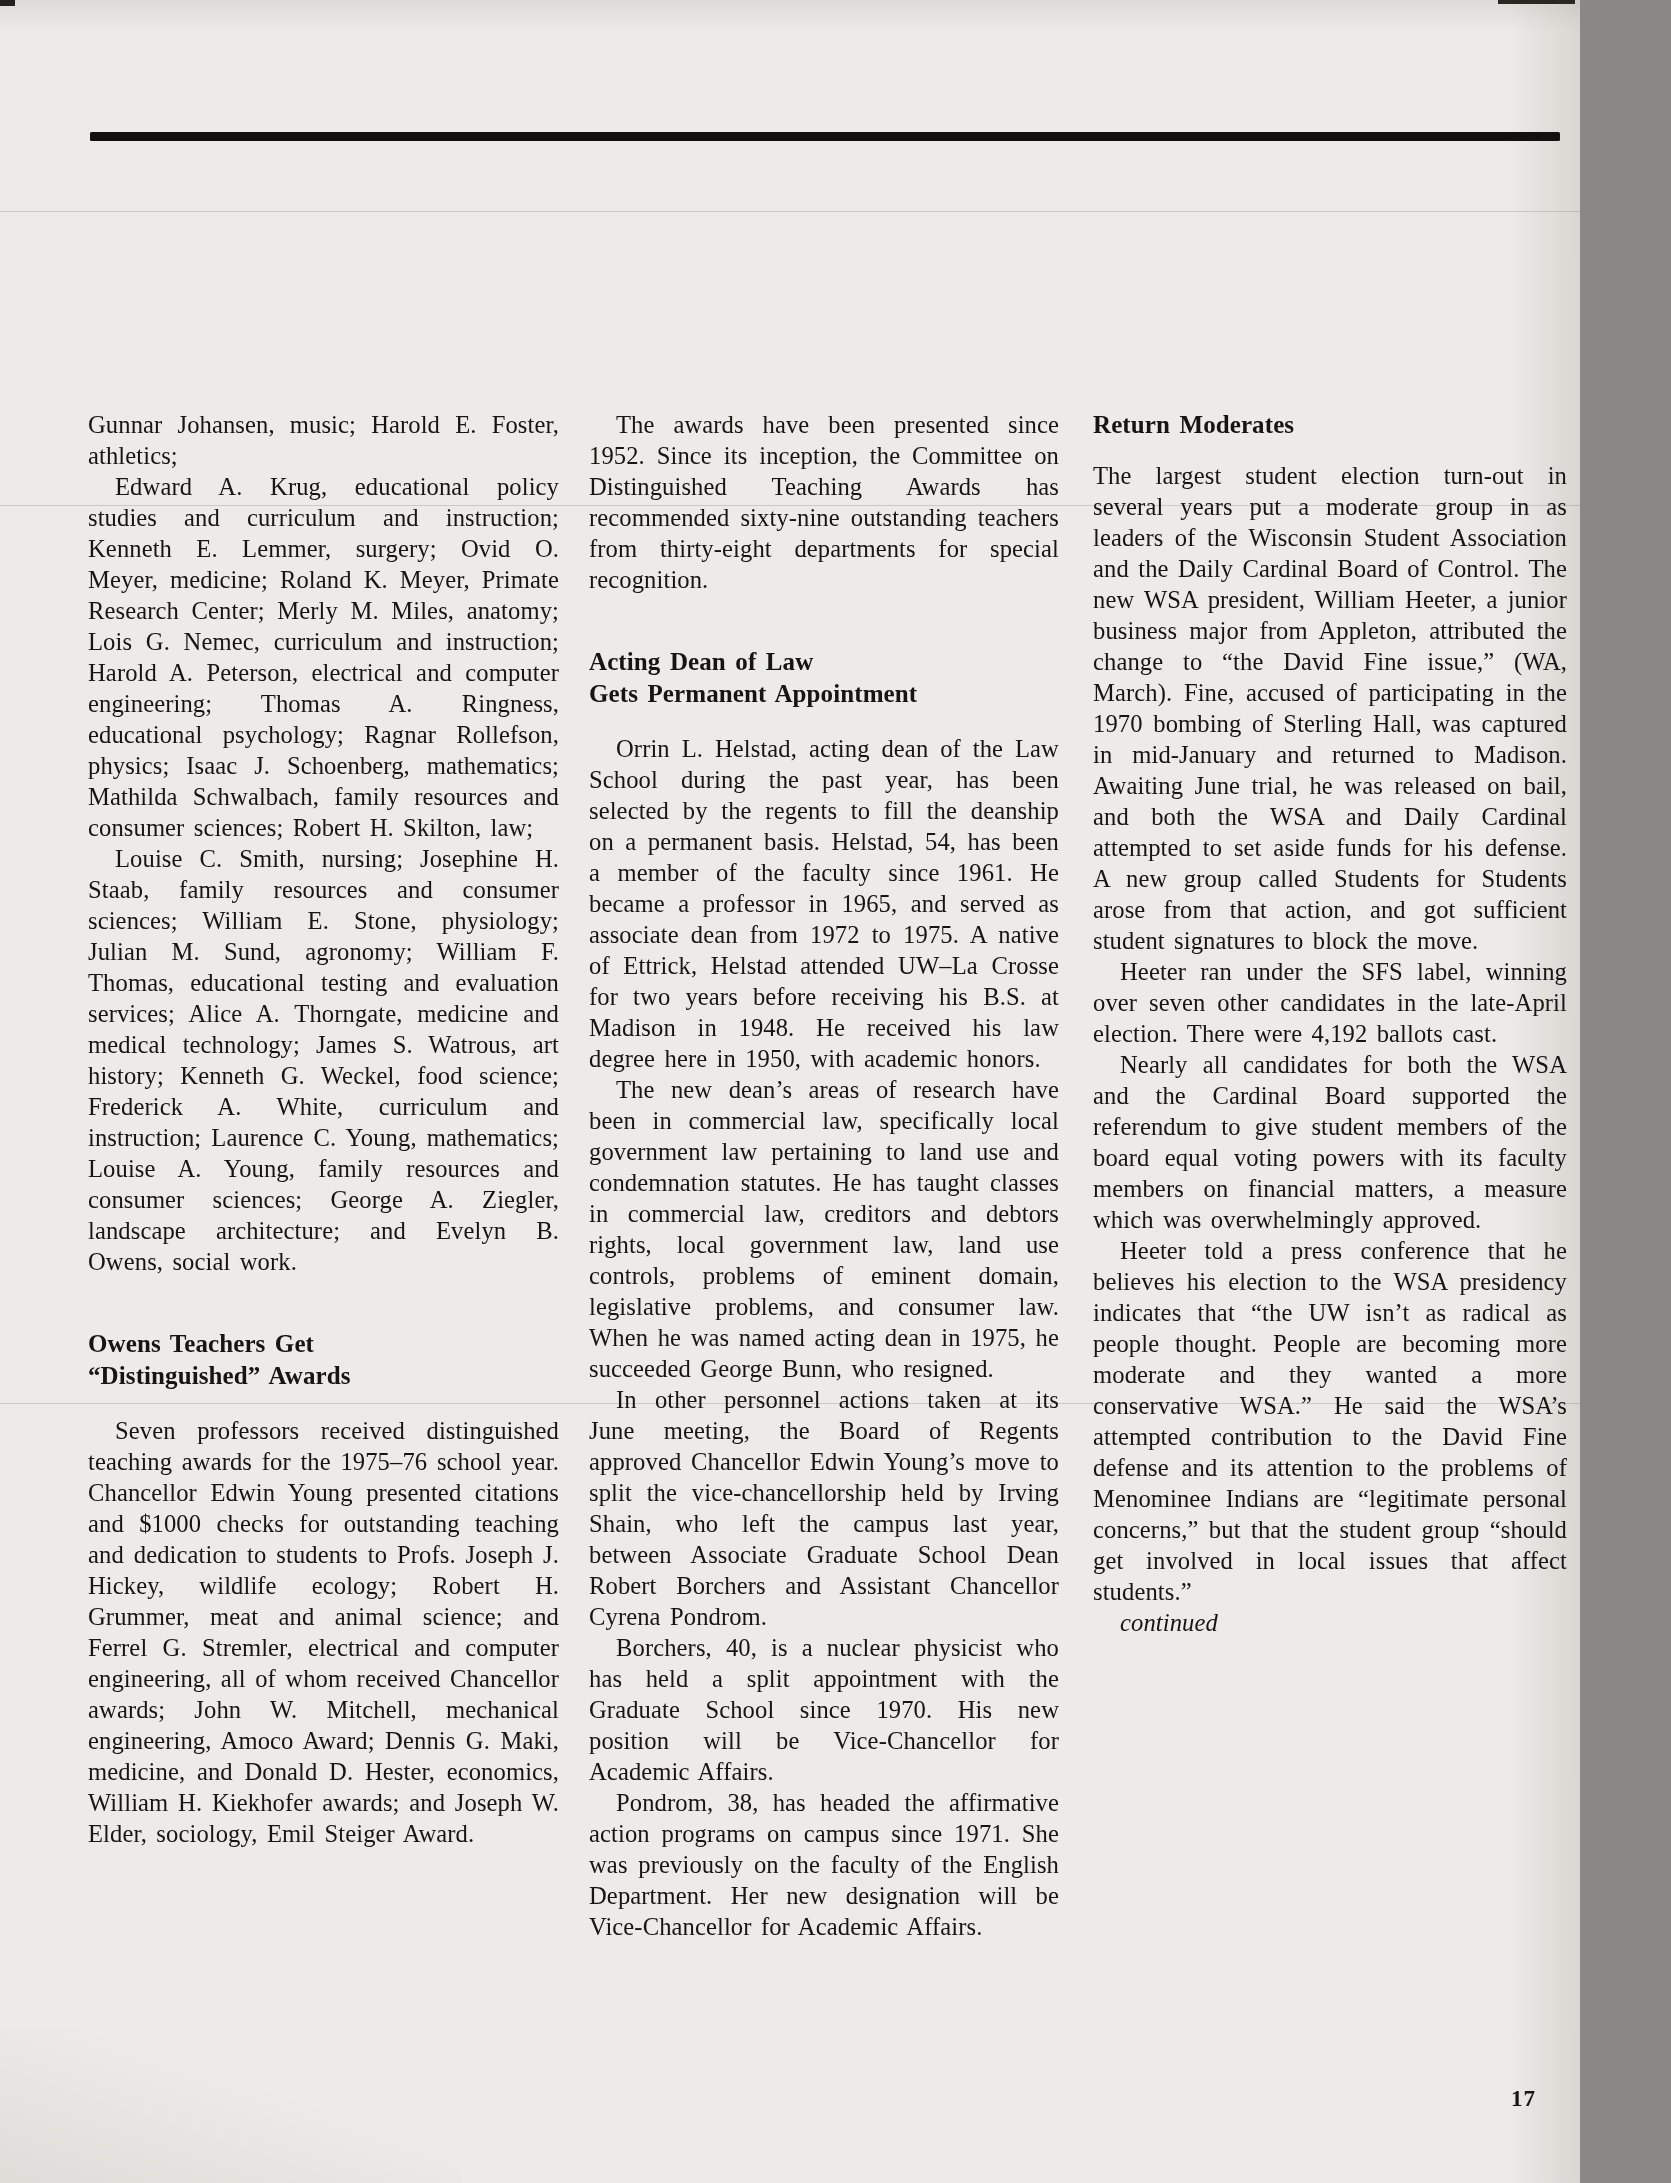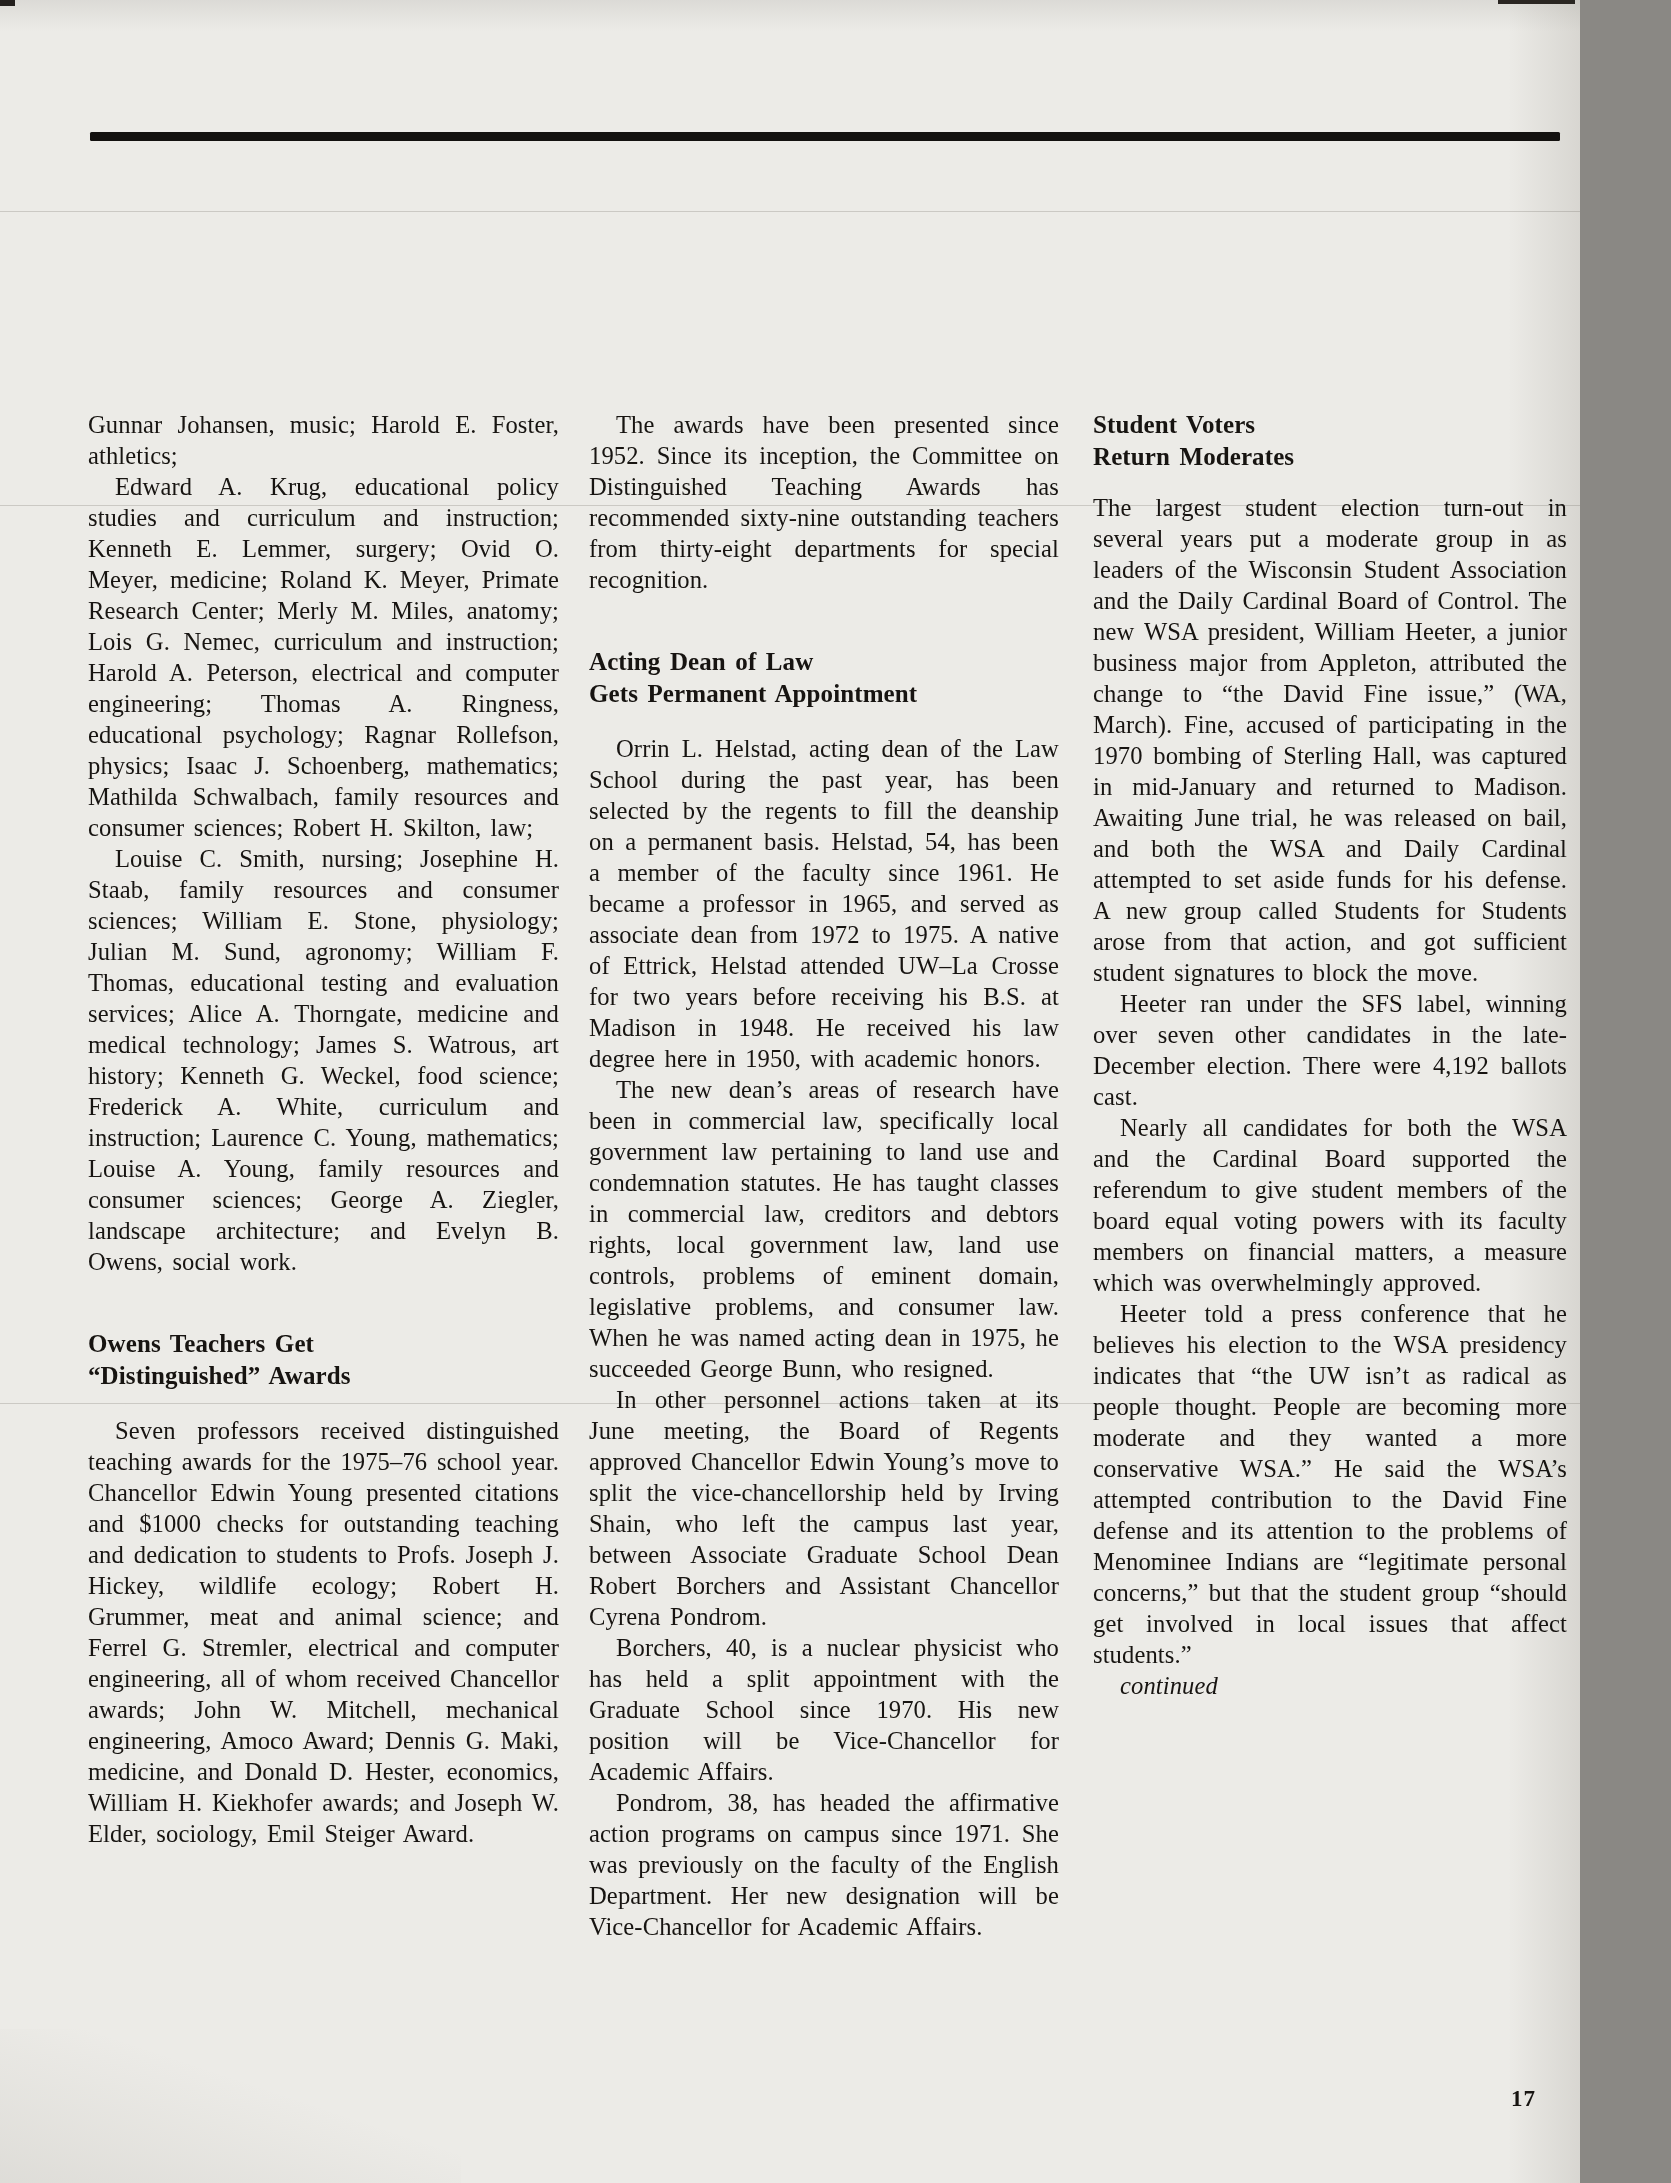--- a/index.html
+++ b/index.html
@@ -104,25 +104,24 @@
     </h2>
     <p>Orrin L. Helstad, acting dean of the Law School during the past year, has been selected by the regents to fill the deanship on a permanent basis. Helstad, 54, has been a member of the faculty since 1961. He became a professor in 1965, and served as associate dean from 1972 to 1975. A native of Ettrick, Helstad attended UW–La Crosse for two years before receiving his B.S. at Madison in 1948. He received his law degree here in 1950, with academic honors.</p>
     <p>The new dean’s areas of research have been in commercial law, specifically local government law pertaining to land use and condemnation statutes. He has taught classes in commercial law, creditors and debtors rights, local government law, land use controls, problems of eminent domain, legislative problems, and consumer law. When he was named acting dean in 1975, he succeeded George Bunn, who resigned.</p>
     <p>In other personnel actions taken at its June meeting, the Board of Regents approved Chancellor Edwin Young’s move to split the vice-chancellorship held by Irving Shain, who left the campus last year, between Associate Graduate School Dean Robert Borchers and Assistant Chancellor Cyrena Pondrom.</p>
     <p>Borchers, 40, is a nuclear physicist who has held a split appointment with the Graduate School since 1970. His new position will be Vice-Chancellor for Academic Affairs.</p>
     <p>Pondrom, 38, has headed the affirmative action programs on campus since 1971. She was previously on the faculty of the English Department. Her new designation will be Vice-Chancellor for Academic Affairs.</p>
   </div>
 
   <div class="col col-right">
     <h2>
-      <span class="hline">Student Voters</span>
       <span class="hline">Return Moderates</span>
     </h2>
     <p class="flush">The largest student election turn-out in several years put a moderate group in as leaders of the Wisconsin Student Association and the Daily Cardinal Board of Control. The new WSA president, William Heeter, a junior business major from Appleton, attributed the change to “the David Fine issue,” (WA, March). Fine, accused of participating in the 1970 bombing of Sterling Hall, was captured in mid-January and returned to Madison. Awaiting June trial, he was released on bail, and both the WSA and Daily Cardinal attempted to set aside funds for his defense. A new group called Students for Students arose from that action, and got sufficient student signatures to block the move.</p>
-    <p>Heeter ran under the SFS label, winning over seven other candidates in the late-December election. There were 4,192 ballots cast.</p>
+    <p>Heeter ran under the SFS label, winning over seven other candidates in the late-April election. There were 4,192 ballots cast.</p>
     <p>Nearly all candidates for both the WSA and the Cardinal Board supported the referendum to give student members of the board equal voting powers with its faculty members on financial matters, a measure which was overwhelmingly approved.</p>
     <p>Heeter told a press conference that he believes his election to the WSA presidency indicates that “the UW isn’t as radical as people thought. People are becoming more moderate and they wanted a more conservative WSA.” He said the WSA’s attempted contribution to the David Fine defense and its attention to the problems of Menominee Indians are “legitimate personal concerns,” but that the student group “should get involved in local issues that affect students.”</p>
     <p class="continued">continued</p>
   </div>
 
   <div class="page-number">17</div>
 
 </div>
 
 

